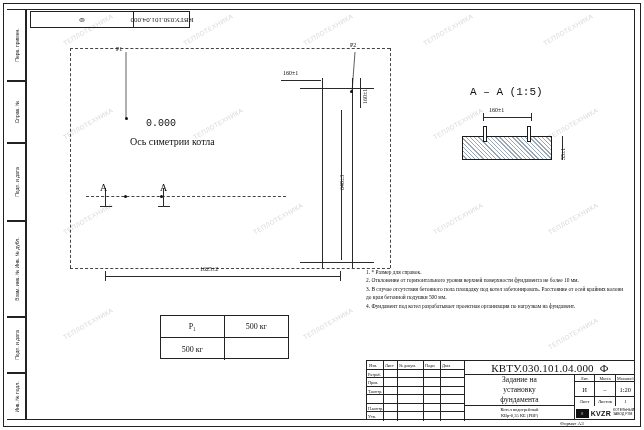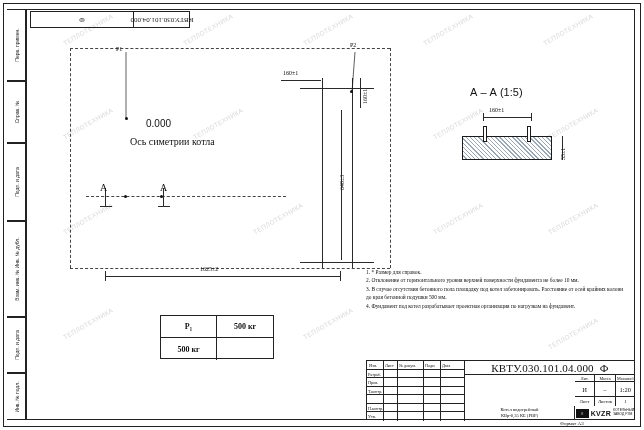--- a/index.html
+++ b/index.html
@@ -130,21 +130,21 @@
     white-space: nowrap;
     transform-origin: 0 0;
     transform: rotate(-90deg);
     font-family: "Liberation Serif", serif;
   }
   .big {
     position: absolute;
     font-size: 10px;
     color: #111;
     white-space: nowrap;
-    font-family: Liberation Sans, sans-serif;
+    font-family: Liberation Mono, monospace;
   }
   .mid {
     position: absolute;
     font-size: 10px;
     color: #111;
     white-space: nowrap;
     font-family: "Liberation Serif", serif;
   }
   .dot {
     position: absolute;
@@ -180,27 +180,26 @@
     line-height: 1.55;
     color: #111;
     font-family: "Liberation Serif", serif;
   }
   .notes div { white-space: normal; }
 
   
   .load-table {
     position: absolute;
     left: 160px; top: 315px;
-    width: 114px; height: 44px;
+    width: 129px; height: 44px;
     border: 1px solid #222;
     box-sizing: border-box;
     display: grid;
     grid-template-columns: 1fr 1fr;
     grid-template-rows: 22px 22px;
-    font-weight: bold;
   }
   .load-table div {
     border-right: 1px solid #222;
     border-bottom: 1px solid #222;
     box-sizing: border-box;
     display: flex;
     align-items: center;
     justify-content: center;
     font-size: 8px;
     color: #111;
@@ -559,20 +558,25 @@
       <span class="tb-mini" style="left:1px; top:53px;">Утв.</span>
     </div>
 
     <div class="tb-right">
       <div class="tb-code">
         <span>КВТУ.030.101.04.000</span>
         <span style="width:6px;"></span>
         <span>Ф</span>
       </div>
 
+      <div class="tb-name">
+        <span>Задание на</span>
+        <span>установку</span>
+        <span>фундамента</span>
+      </div>
 
       <div class="tb-meta">
         <div class="hdr">
           <span>Лит.</span>
           <span>Масса</span>
           <span>Масштаб</span>
         </div>
         <div class="vals">
           <span>И</span>
           <span>–</span>

